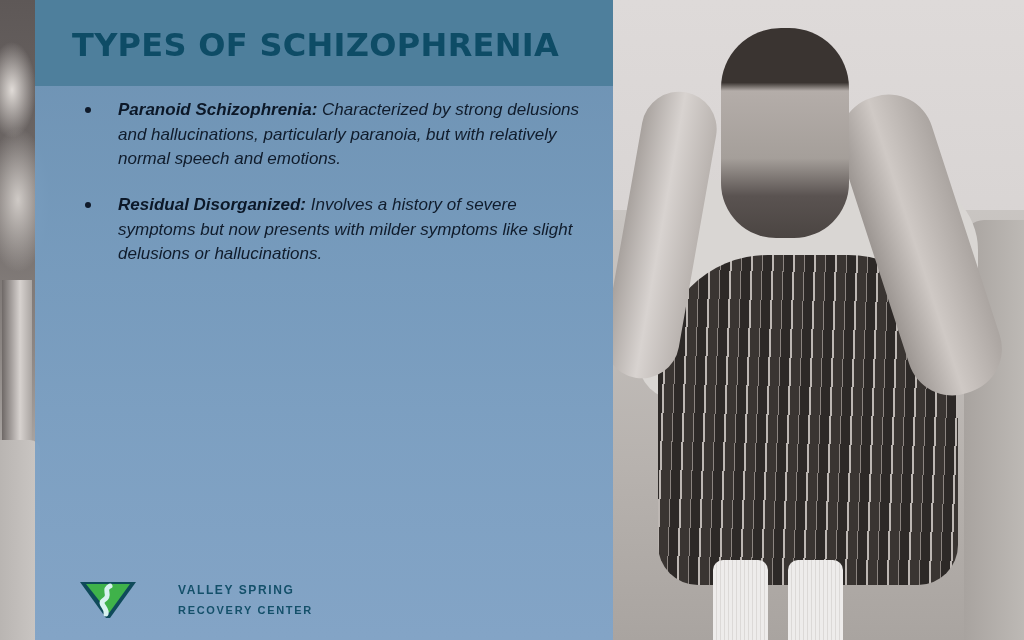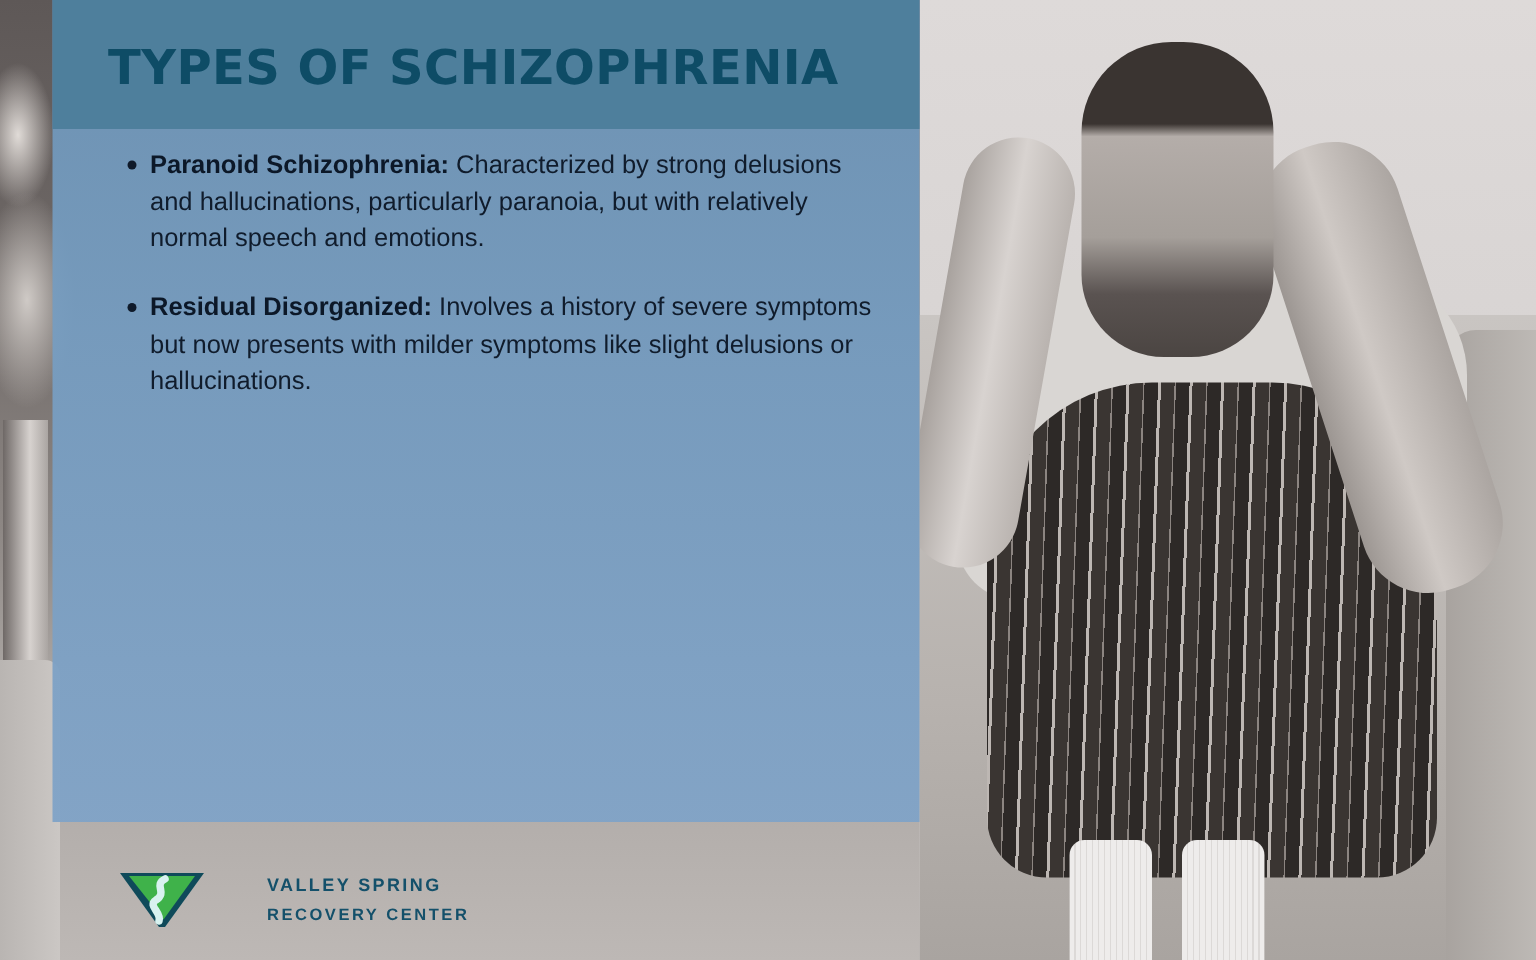--- a/index.html
+++ b/index.html
@@ -67,41 +67,42 @@
   .photo .sock-l, .photo .sock-r {
     position: absolute; top: 560px; width: 55px; height: 80px;
     background: repeating-linear-gradient(90deg, #eeeceb 0 3px, #dcd9d7 3px 4px);
     border-radius: 10px 10px 0 0;
   }
   .photo .sock-l { left: 100px; }
   .photo .sock-r { left: 175px; }
 
   
   .panel {
-    position: absolute; left: 35px; top: 0; width: 578px; height: 548px;
+    position: absolute; left: 35px; top: 0; width: 578px; height: 640px;
     background: linear-gradient(180deg, rgba(110,150,185,0.93) 0%, rgba(118,157,193,0.94) 40%, rgba(128,163,199,0.95) 100%);
   }
   .panel-header {
     position: absolute; left: 0; top: 0; width: 578px; height: 86px;
     background: rgba(77,126,155,0.96);
   }
   .title {
     position: absolute; left: 37px; top: 26px; margin: 0;
     font-family: "DejaVu Sans", sans-serif; font-weight: bold;
     font-size: 32px; letter-spacing: 0.3px; color: #0e4c66;
     white-space: nowrap;
   }
   .list {
     position: absolute; left: 0; top: 98px; width: 578px;
     margin: 0; padding: 0; list-style: none;
   }
   .item {
-    position: relative; padding-left: 65px; padding-right: 30px;
+    position: relative; padding-left: 83px; padding-right: 30px;
     font-size: 17px; line-height: 24.5px; color: #101c2c;
     height: 95px;
+    font-style: italic;
   }
   .bullet {
     position: absolute; left: 50px; top: 9px; width: 6px; height: 6px;
     border-radius: 50%; background: #0f1a2a;
   }
   .item .term { font-weight: bold; color: #0c1828; }
   .logo {
     position: absolute; left: 45px; top: 578px; height: 44px; width: 260px;
   }
   .logo svg { position: absolute; left: 0; top: 4px; }

